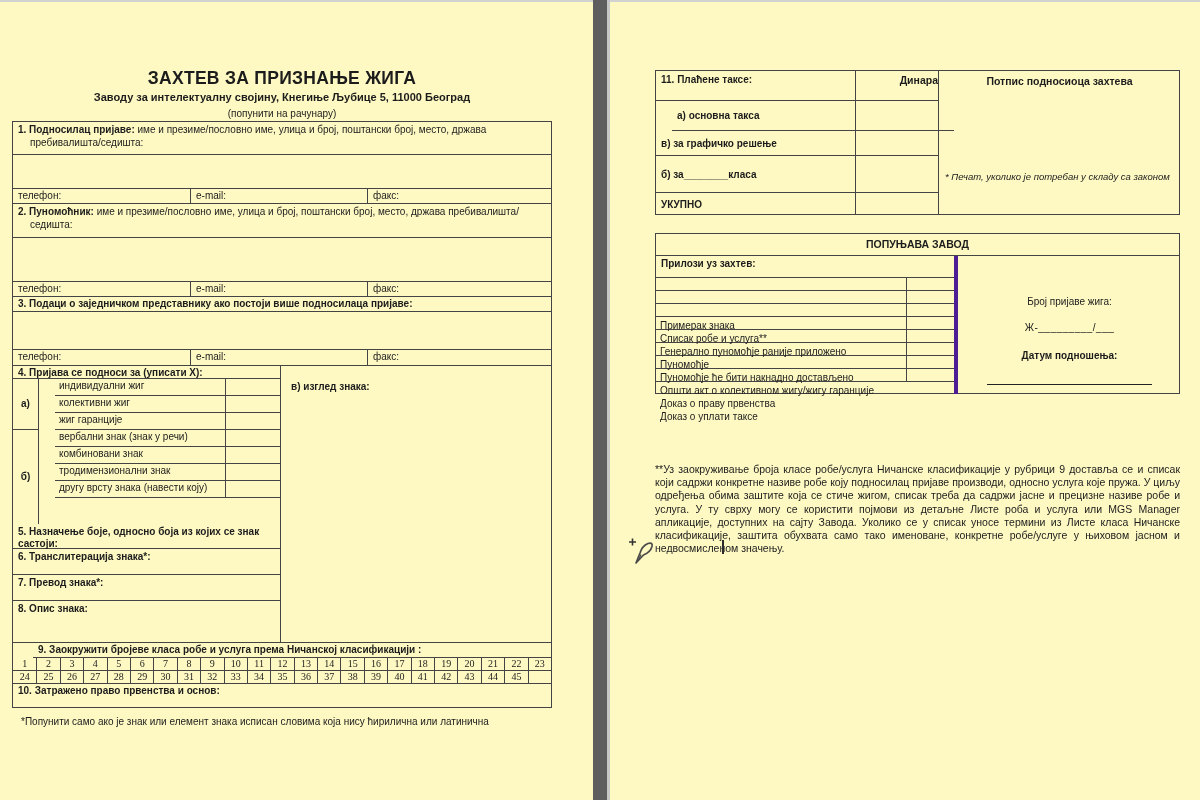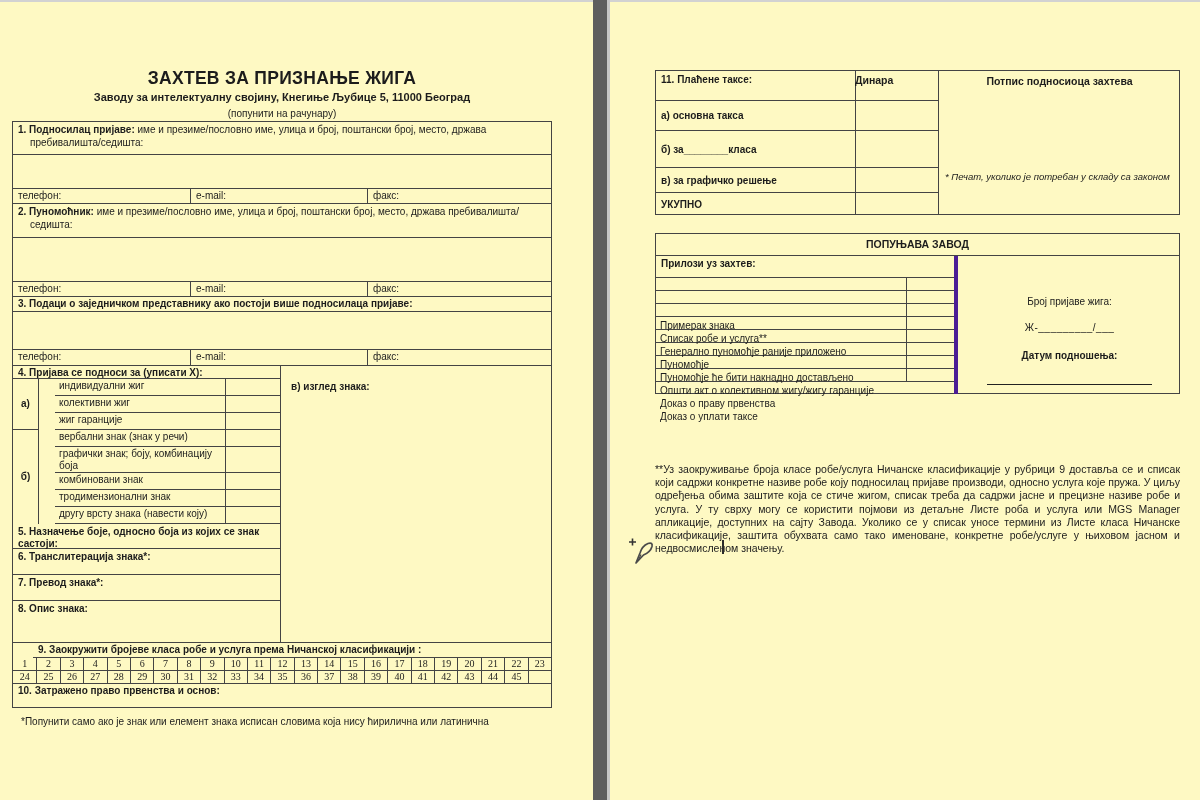--- a/index.html
+++ b/index.html
@@ -58,21 +58,21 @@
   .left-footnote{position:absolute;left:21px;top:714px;width:540px;font-size:10px;}
 
   
   .fees{position:absolute;left:45px;top:68px;width:525px;height:145px;border:1px solid #444;}
   .fees .vline1{position:absolute;left:199px;top:0;bottom:0;border-left:1px solid #444;}
   .fees .vline2{position:absolute;left:282px;top:0;bottom:0;border-left:1px solid #444;}
   .feerow{width:282px;border-bottom:1px solid #444;display:flex;align-items:center;
           padding:0 5px;font-size:10px;font-weight:bold;}
   .feerow.hrow{align-items:flex-start;padding-top:3px;}
   .feerow.last{border-bottom:none;}
-  .dinara{position:absolute;left:199px;top:3px;width:83px;text-align:left;
+  .dinara{position:absolute;left:199px;top:3px;width:83px;text-align:right;
           font-size:10.5px;font-weight:bold;}
   .sigcol{position:absolute;left:282px;top:0;width:243px;height:100%;}
   .sighdr{padding-top:4px;text-align:center;font-size:10.5px;font-weight:bold;}
   .stampnote{position:absolute;left:7px;top:100px;font-size:9.5px;font-style:italic;}
 
   
   .office{position:absolute;left:45px;top:231px;width:525px;height:161px;border:1px solid #444;}
   .office-title{height:22px;border-bottom:1px solid #444;text-align:center;
                 font-weight:bold;font-size:10.5px;line-height:21px;}
   .office-body{position:relative;height:138px;}
@@ -151,24 +151,20 @@
             <div class="itemrow h17">
               <div class="ilabel">колективни жиг</div>
               <div class="icb"></div>
             </div>
             <div class="itemrow h17">
               <div class="ilabel">жиг гаранције</div>
               <div class="icb"></div>
             </div>
             <div class="itemrow h17">
               <div class="ilabel">вербални знак (знак у речи)</div>
-              <div class="icb"></div>
-            </div>
-            <div class="itemrow h26">
-              <div class="ilabel">графички знак; боју, комбинацију боја</div>
               <div class="icb"></div>
             </div>
             <div class="itemrow h17">
               <div class="ilabel">комбиновани знак</div>
               <div class="icb"></div>
             </div>
             <div class="itemrow h17">
               <div class="ilabel">тродимензионални знак</div>
               <div class="icb"></div>
             </div>
@@ -253,28 +249,28 @@
   <div class="divider-edge"></div>
 
   <div class="page" id="page-right">
 
     <div class="fees">
       <div class="vline1"></div>
       <div class="vline2"></div>
       <div class="feerow hrow" style="height:30px;">
           <span>11. Плаћене таксе:</span>
         </div>
-      <div class="feerow" style="height:30px;">
+      <div class="feerow" style="height:30px;margin-left:16px;">
           <span>а) основна такса</span>
+        </div>
+      <div class="feerow" style="height:25px;">
+          <span>в) за графичко решење</span>
         </div>
       <div class="feerow" style="height:37px;">
           <span>б) за________класа</span>
-        </div>
-      <div class="feerow" style="height:25px;">
-          <span>в) за графичко решење</span>
         </div>
       <div class="feerow last" style="height:23px;">
           <span>УКУПНО</span>
         </div>
       <div class="dinara">Динара</div>
       <div class="sigcol">
         <div class="sighdr">Потпис  подносиоца захтева</div>
         <div class="stampnote">* Печат, уколико је потребан у складу са законом</div>
       </div>
     </div>

